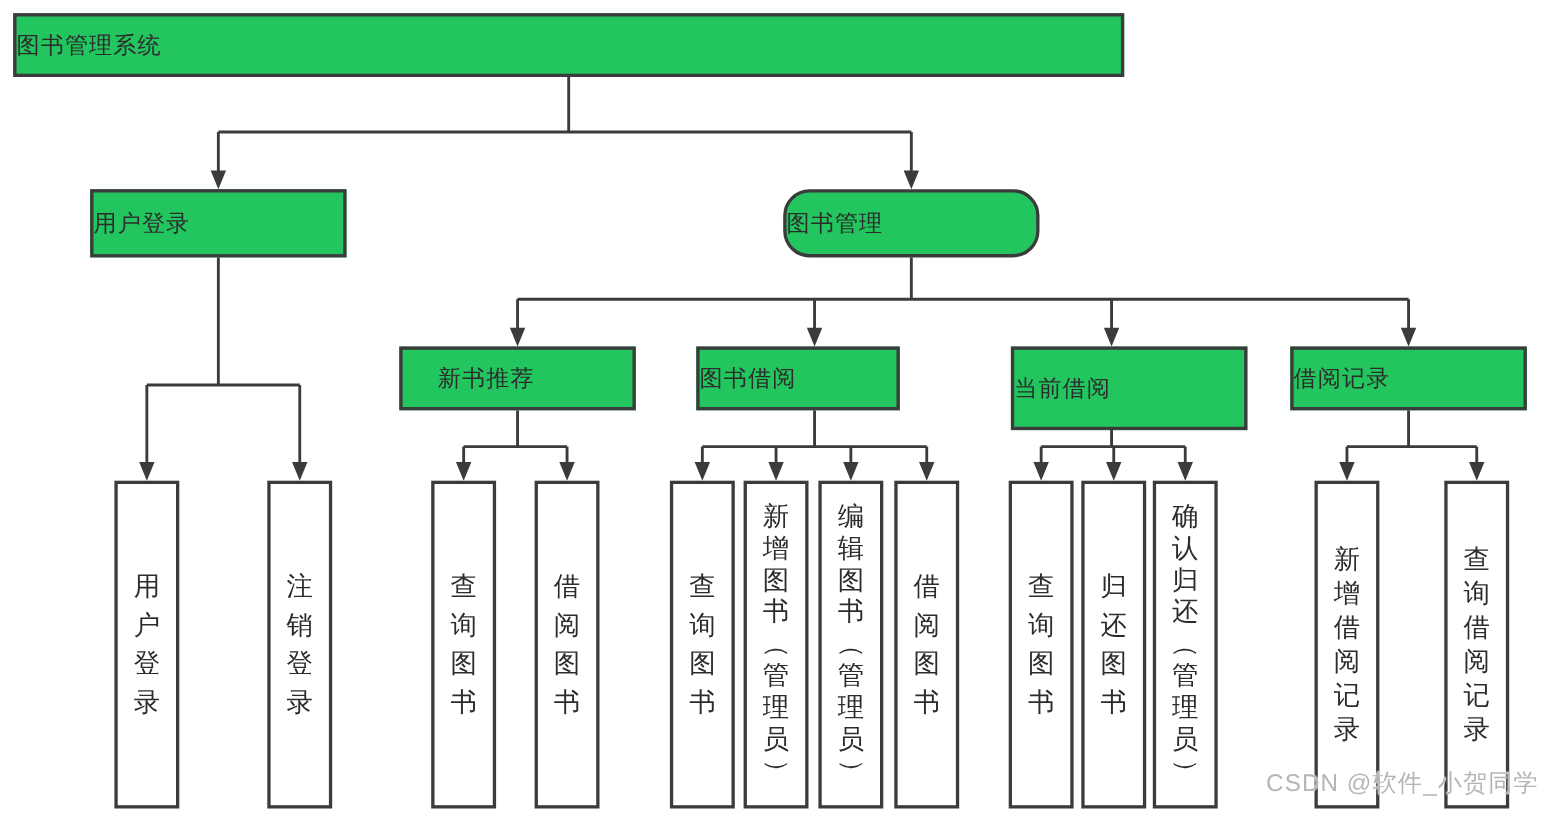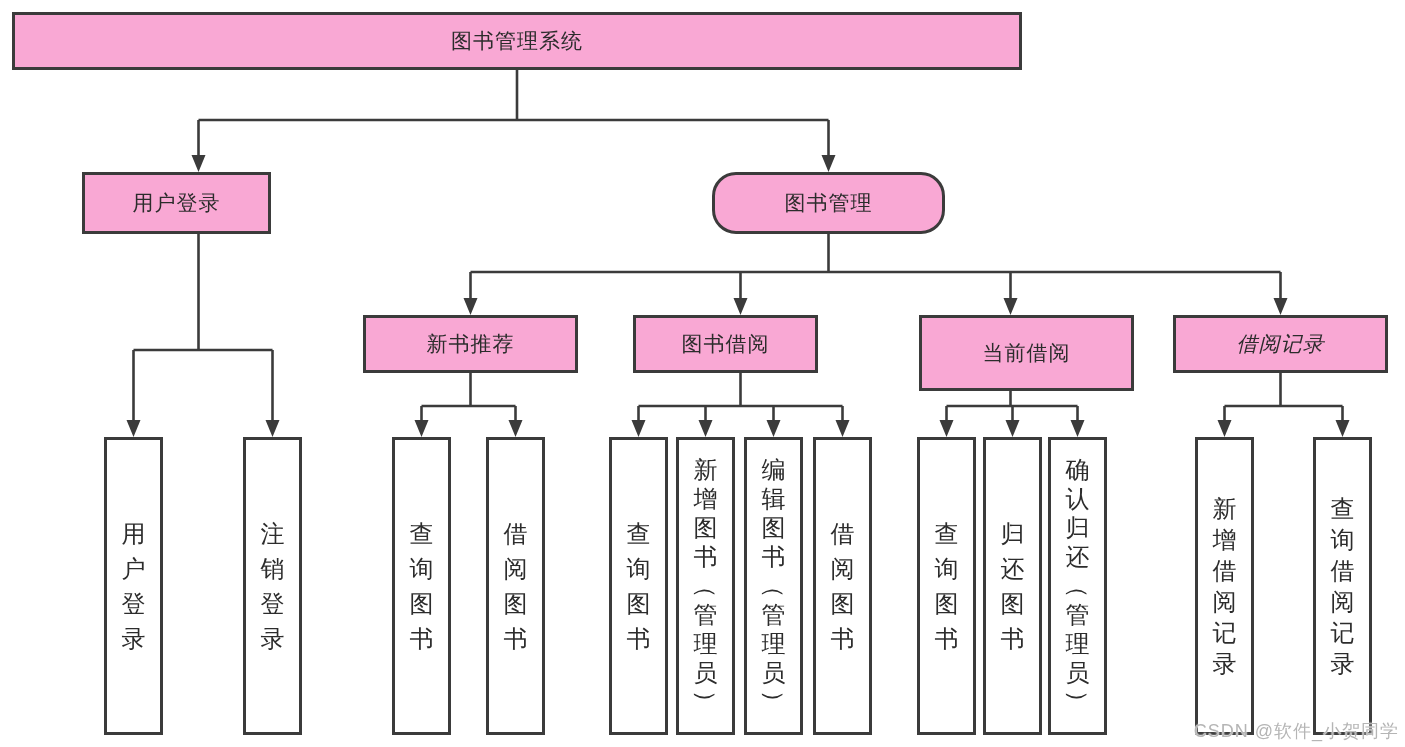--- a/index.html
+++ b/index.html
@@ -13,50 +13,50 @@
     position:relative;
     width:1405px;height:747px;
     background:var(--bg);
     overflow:hidden;
     font-family:"Liberation Sans","DejaVu Sans",sans-serif;
   }
   #wires{position:absolute;left:0;top:0;}
   .hbox{
     position:absolute;
     box-sizing:border-box;
-    background:#f9a8d4;
+    background:#22c55e;
     border:3px solid var(--line);
-    display:flex;align-items:center;justify-content:center;
+    display:flex;align-items:center;justify-content:flex-start;
     font-size:21px;color:var(--text);
     letter-spacing:1px;
     white-space:nowrap;
   }
   #box-root{left:12px;top:12px;width:1010px;height:58px;}
-  #box-user{left:82px;top:172px;width:189px;height:62px;}
+  #box-user{left:82px;top:172px;width:233px;height:62px;}
   #box-book{left:712px;top:172px;width:233px;height:62px;border-radius:24px;}
-  #box-g0{left:363px;top:315px;width:215px;height:58px;}
+  #box-g0{left:363px;top:315px;width:215px;height:58px;padding-left:32px;}
   #box-g1{left:633px;top:315px;width:185px;height:58px;}
   #box-g2{left:919px;top:315px;width:215px;height:76px;}
-  #box-g3{left:1173px;top:315px;width:215px;height:58px;font-style:italic;}
+  #box-g3{left:1173px;top:315px;width:215px;height:58px;}
   .vbox{
     position:absolute;
     top:437px;width:59px;height:298px;
     box-sizing:border-box;
     background:#fff;
     border:3px solid var(--line);
     display:flex;flex-direction:column;
     align-items:center;justify-content:center;
     color:var(--text);
   }
   .ch{display:block;font-size:24px;line-height:1;height:24px;}
   .ch.rot{transform:rotate(90deg);}
   .watermark{
     position:absolute;
-    right:6px;bottom:4px;
-    font-size:18px;
+    right:6px;bottom:20px;
+    font-size:22px;
     color:var(--wm);
     letter-spacing:1px;
     text-shadow:0 0 2px #fff,0 0 1px #fff;
     white-space:nowrap;
   }
 </style>
 </head>
 <body>
 
 <div class="stage">

